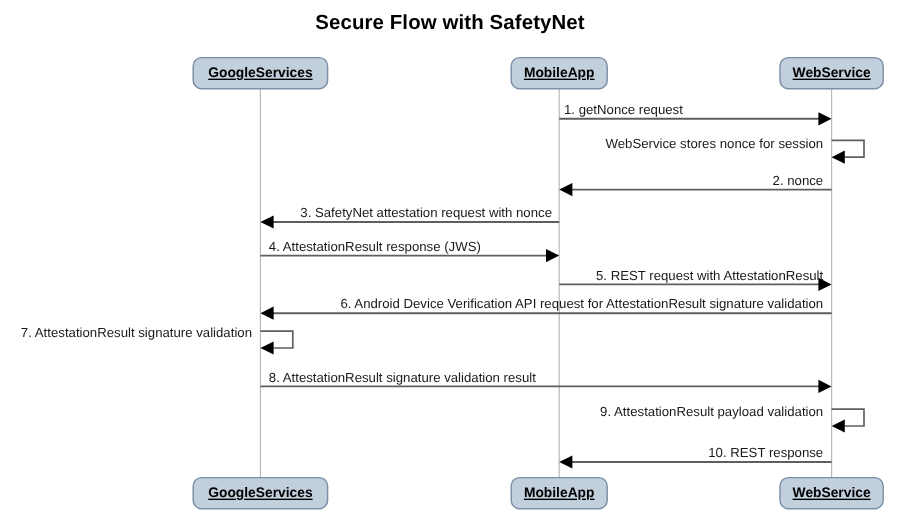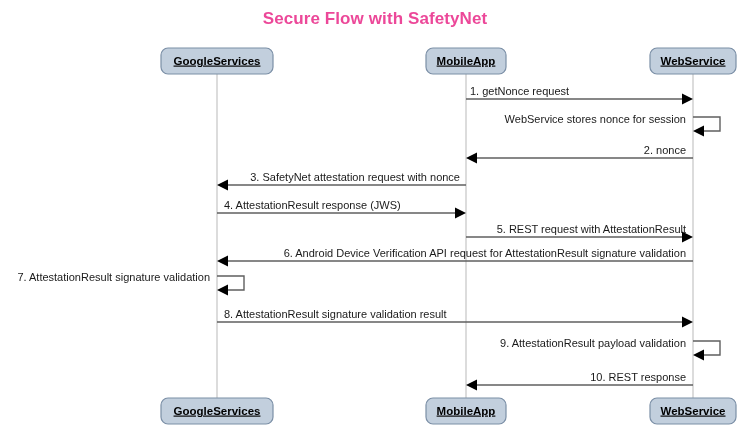--- a/index.html
+++ b/index.html
@@ -23,21 +23,21 @@
   }
   .diagram-title {
     position: absolute;
     left: 0;
     top: 9px;
     width: 750px;
     text-align: center;
     font-family: "Liberation Sans", sans-serif;
     font-size: 17px;
     font-weight: bold;
-    color: #ec4899;
+    color: #000000;
     letter-spacing: 0.1px;
     white-space: nowrap;
   }
   svg.seq-canvas {
     position: absolute;
     left: 0;
     top: 0;
     width: 750px;
     height: 437px;
     display: block;

